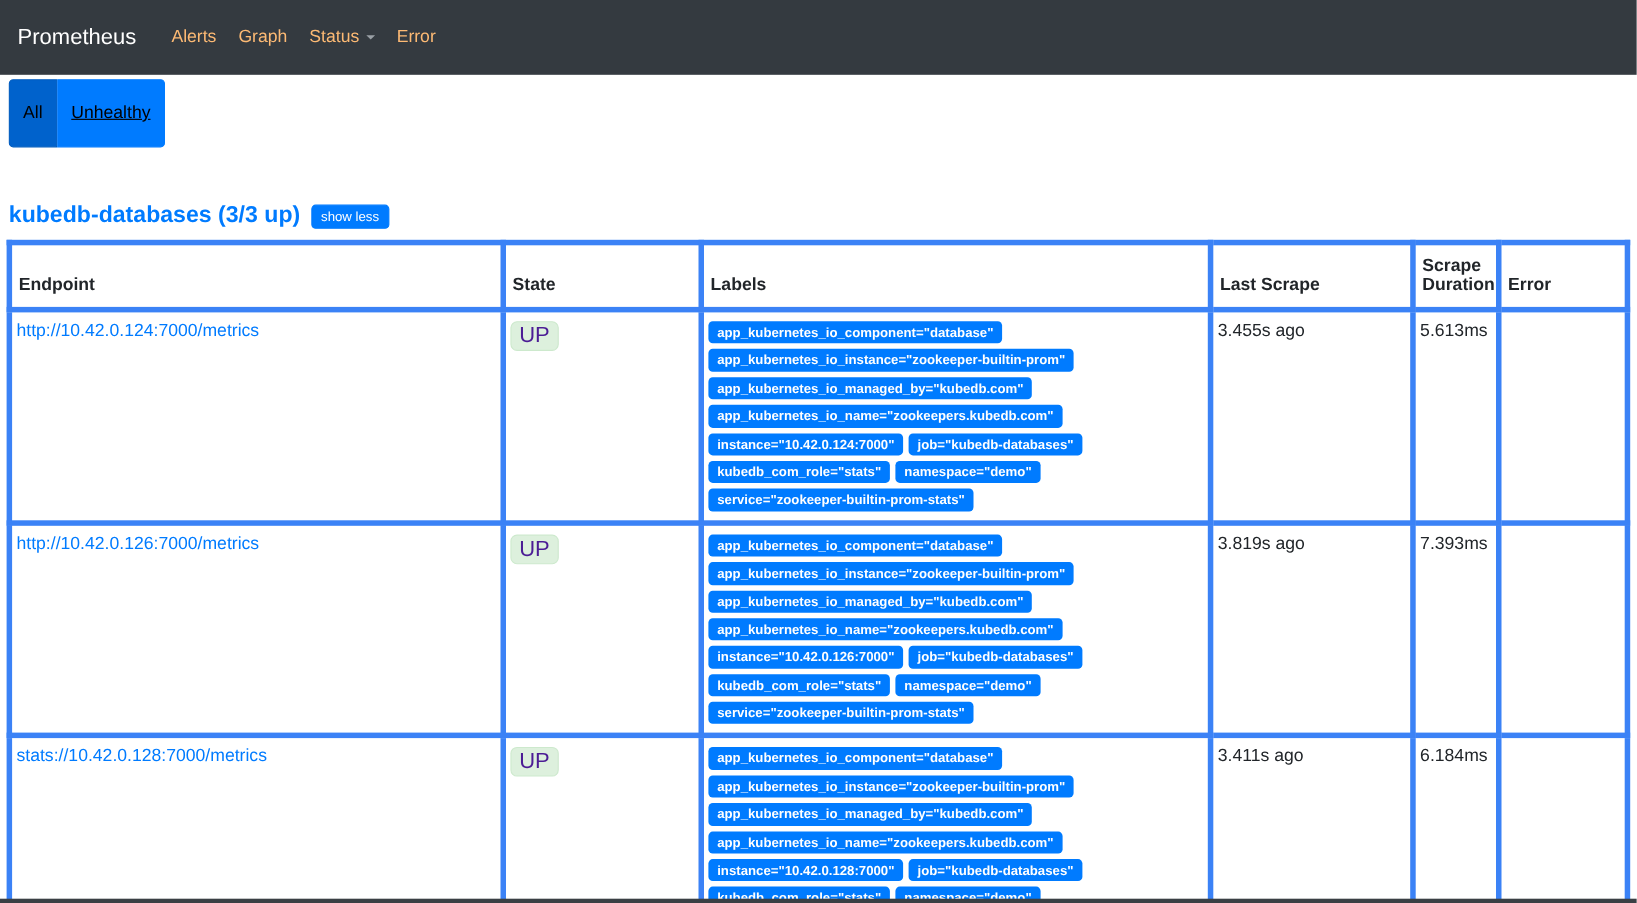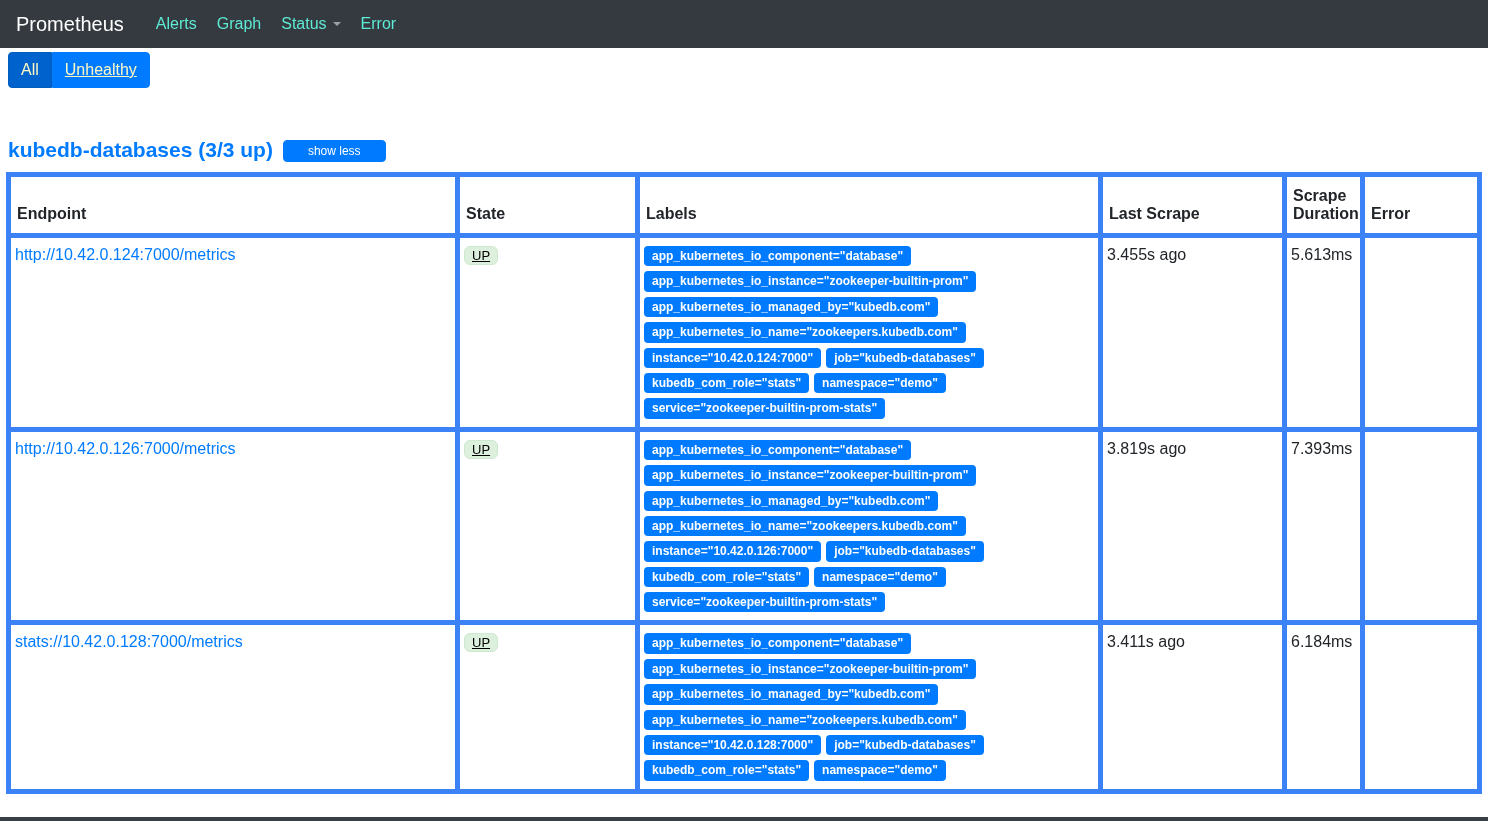--- a/index.html
+++ b/index.html
@@ -5,52 +5,52 @@
   * { box-sizing: border-box; }
   html, body { margin: 0; padding: 0; }
   body {
     width: 1488px; height: 821px; overflow: hidden; position: relative;
     background: #fff; color: #212529;
     font-family: "Liberation Sans", sans-serif;
   }
 
   
   .navbar {
-    background: #343a40; height: 48px;
+    background: #343a40; height: 68px;
     display: flex; align-items: center; padding: 0 16px;
   }
   .brand { color: #fff; font-size: 20px; text-decoration: none; margin-right: 22px; }
   .nav-link {
-    color: #5eead4; font-size: 16px; text-decoration: none;
+    color: #fdba74; font-size: 16px; text-decoration: none;
     padding: 0 10px; display: inline-flex; align-items: center;
   }
   .caret {
     display: inline-block; margin-left: 6px;
     border-top: 4px solid #9aa0a6;
     border-left: 4px solid transparent; border-right: 4px solid transparent;
   }
 
   
   .container { padding: 0 6px; }
   h1.page-title { font-size: 40px; font-weight: 400; margin: 17px 0 14px 2px; color: #212529; }
 
   .btn-group { display: inline-flex; margin: 4px 0 16px 2px; }
   .btn {
-    font-size: 16px; line-height: 1.5; padding: 5px 12px;
-    color: #fef9c3; border: 1px solid transparent; cursor: pointer;
+    font-size: 16px; line-height: 1.5; padding: 18px 12px;
+    color: #000000; border: 1px solid transparent; cursor: pointer;
     font-family: inherit;
   }
   .btn-all { background: #0062cc; border-color: #005cbf; border-radius: 4px 0 0 4px; }
   .btn-unhealthy { background: #007bff; border-color: #007bff; border-radius: 0 4px 4px 0; text-decoration: underline; }
 
   .job-row { display: flex; align-items: flex-end; gap: 10px; margin: 12px 0 10px 2px; }
   .job-heading { color: #007bff; font-size: 21px; font-weight: bold; text-decoration: none; }
   .btn-small {
     background: #007bff; color: #fff; border: 1px solid #007bff;
-    border-radius: 4px; font-size: 12px; padding: 3px 24px; cursor: pointer;
+    border-radius: 4px; font-size: 12px; padding: 3px 8px; cursor: pointer;
     font-family: inherit;
     margin-top: 24px;
   }
 
   
   table.targets {
     width: 100%; border-collapse: collapse; table-layout: fixed;
     font-size: 16px; margin-top: 10px;
   }
   .targets th, .targets td { border: 5px solid #3b82f6; text-align: left; }
@@ -58,23 +58,23 @@
   .targets td { vertical-align: top; padding: 8px 4px; }
   col.c-endpoint { width: 449px; }
   col.c-state    { width: 180px; }
   col.c-labels   { width: 463px; }
   col.c-scrape   { width: 184px; }
   col.c-duration { width: 78px; }
 
   .endpoint-link { color: #007bff; text-decoration: none; }
 
   .state-badge {
-    display: inline-block; background: #ddf0dd; color: #000000;
+    display: inline-block; background: #ddf0dd; color: #4c1d95;
     border: 1px solid #cde9cd; border-radius: 6px;
-    padding: 1px 7px; font-size: 13px; text-decoration: underline;
+    padding: 1px 7px; font-size: 20px;
   }
 
   td.labels-cell { padding-bottom: 3px; }
   .label-badge {
     display: inline-block; background: #007bff; color: #fff;
     font-weight: bold; font-size: 12px; line-height: 1.2;
     padding: 3px 8px; border-radius: 4px; margin: 0 5px 5px 0;
     white-space: nowrap;
   }
 

